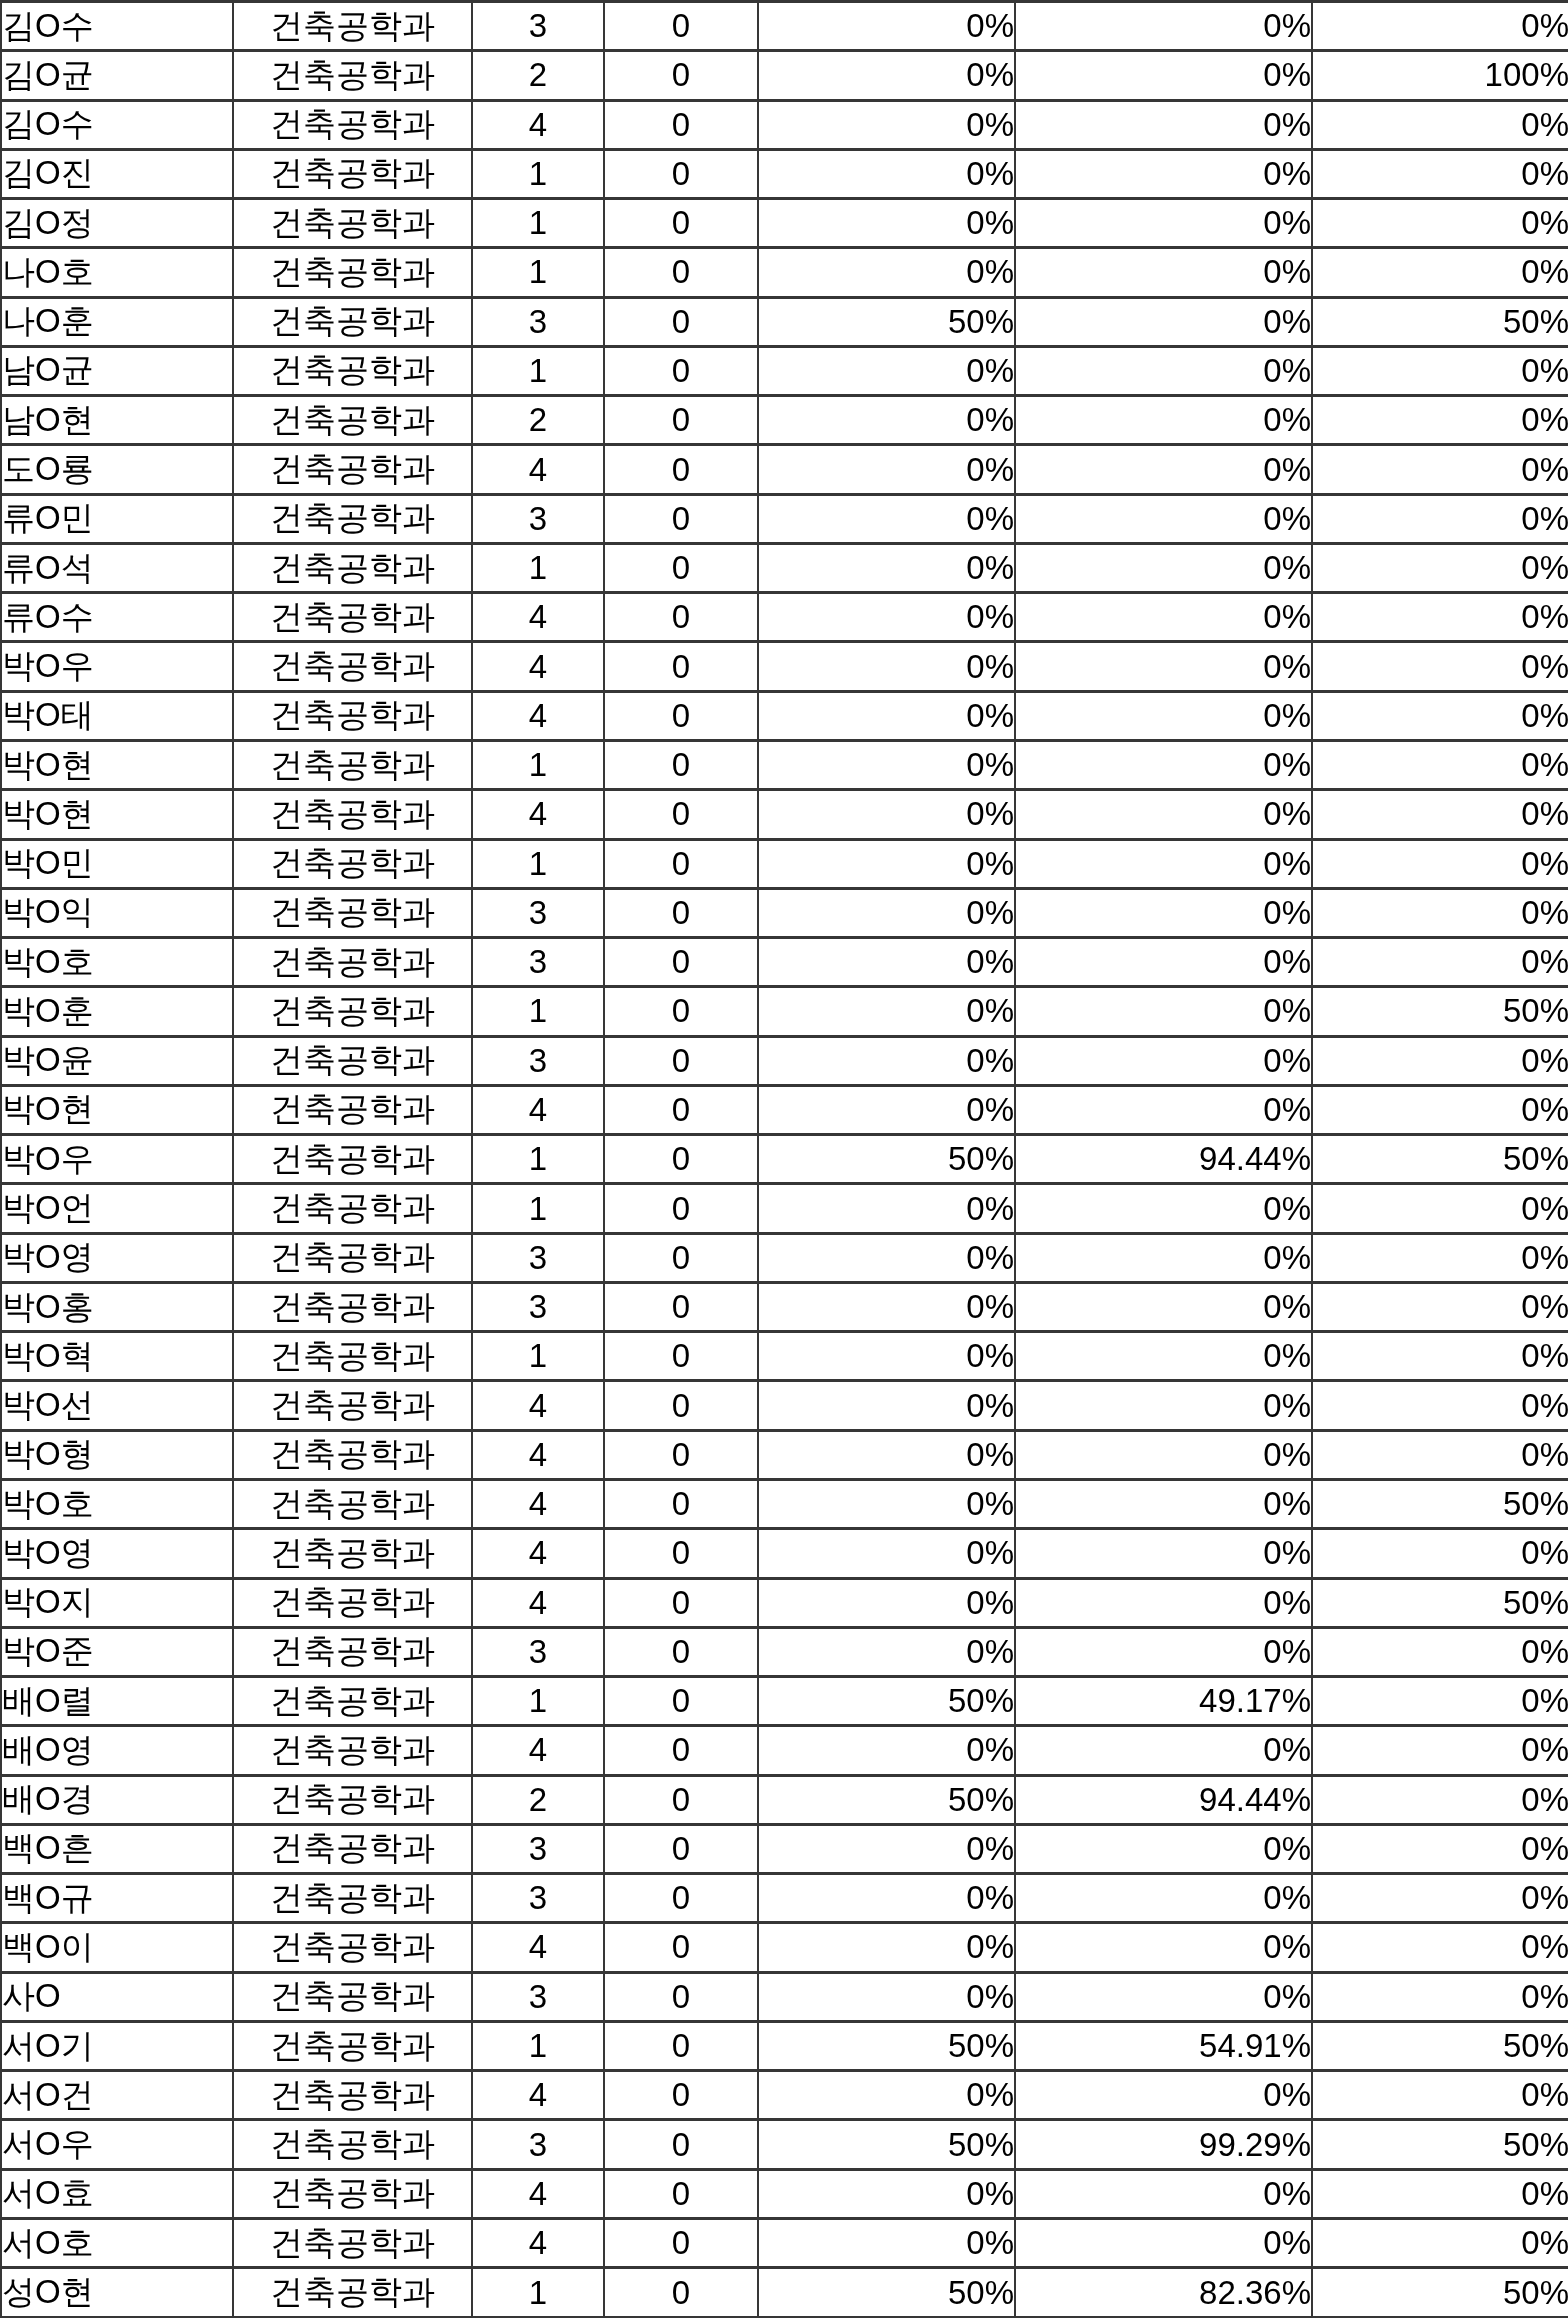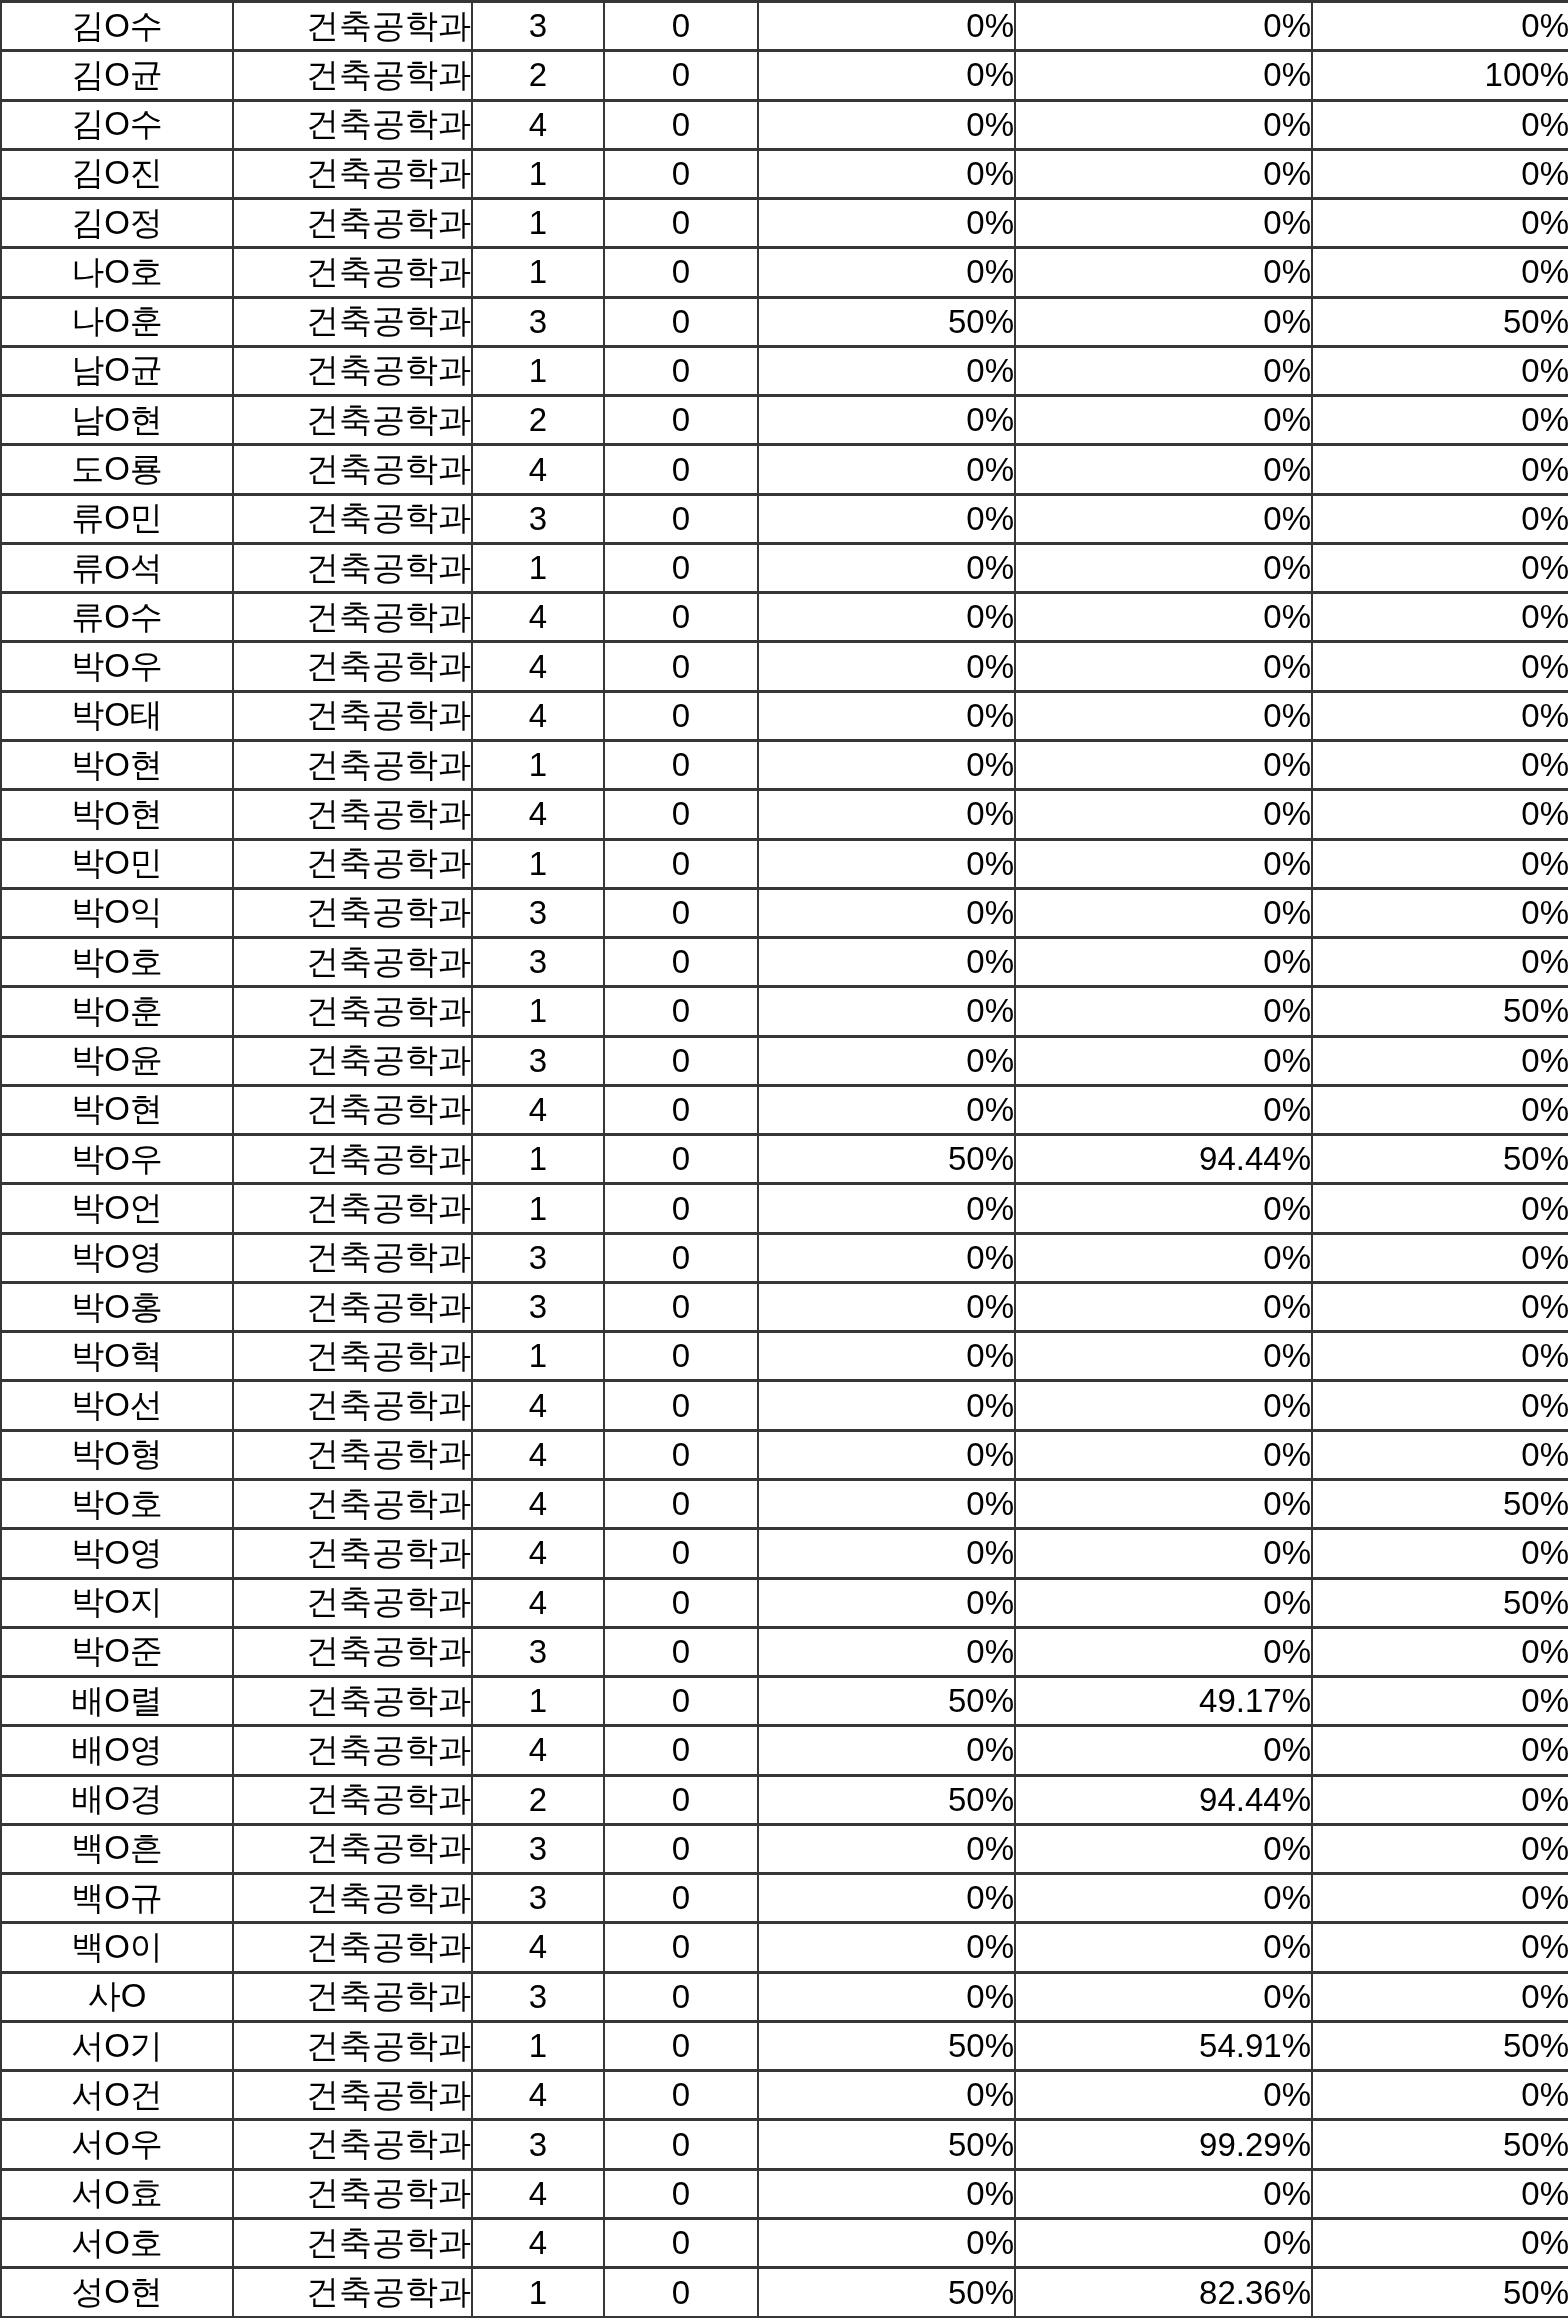--- a/index.html
+++ b/index.html
@@ -21,22 +21,22 @@
   table.grid td {
     border: 2.3px solid #363636;
     border-top-width: 3.1px;
     border-bottom-width: 3.1px;
     padding: 0;
     overflow: hidden;
     white-space: nowrap;
     vertical-align: middle;
     background: #ffffff;
   }
-  td.c-name  { text-align: center; }
-  td.c-dept  { text-align: right;  padding-left: 7.7px; }
+  td.c-name  { }
+  td.c-dept  { text-align: center;  padding-left: 7.7px; }
   td.c-grade { text-align: center; }
   td.c-zero  { text-align: center; }
   td.c-pct   { text-align: right; padding-right: 9.2px; }
 </style>
 </head>
 <body>
 
 <table class="grid">
   <colgroup>
     <col style="width:232px">

